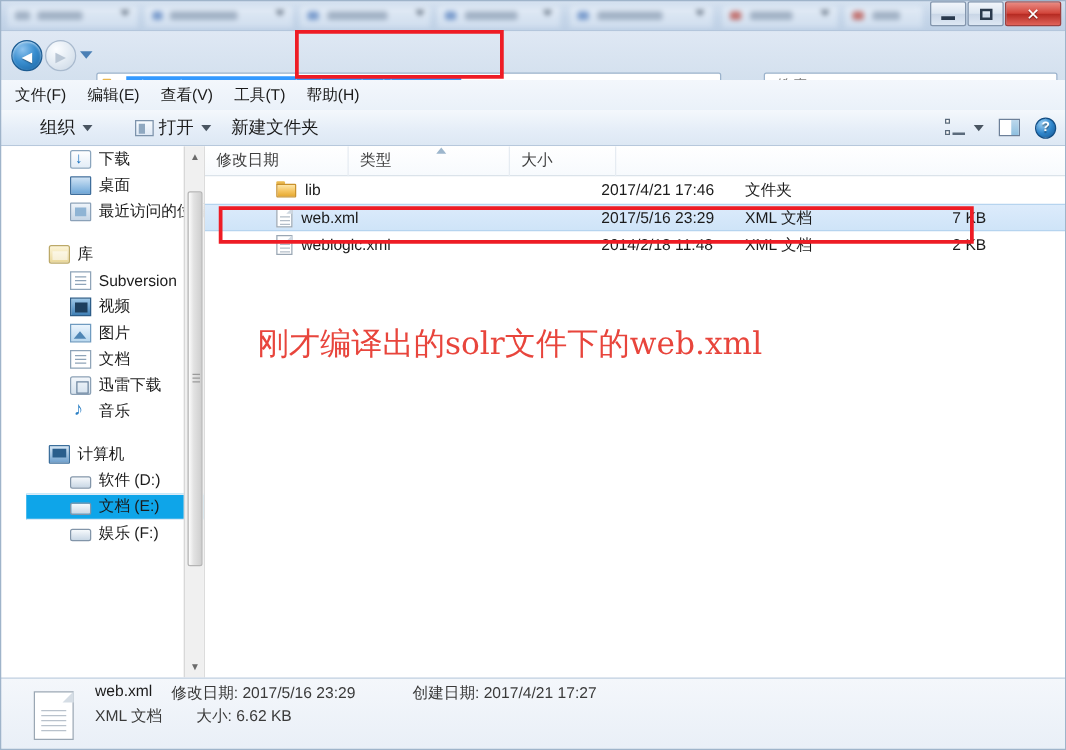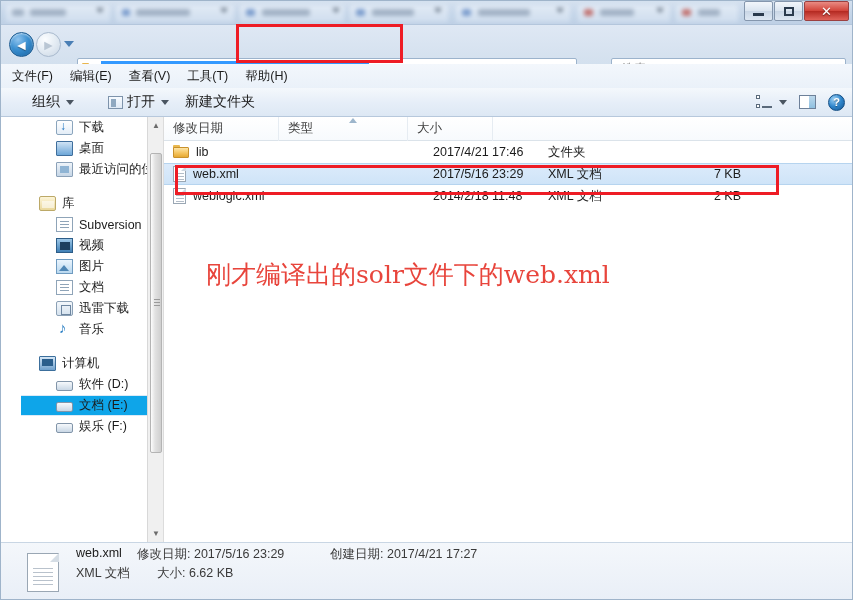--- a/index.html
+++ b/index.html
@@ -305,21 +305,21 @@
   }
   .row {
     position: relative; display: flex; align-items: center; height: 22px;
     font-size: 12.5px; color: #1b1b1b;
   }
   .row.selected {
     background: linear-gradient(180deg,#dcebfb 0%,#cfe4f8 100%);
     border-top: 1px solid #b6d4ef; border-bottom: 1px solid #b6d4ef;
   }
   .cell { flex: none; display: flex; align-items: center; padding-left: 9px; white-space: nowrap; }
-  .cell.c-name { width: 260px; }
+  .cell.c-name { width: 260px; margin-left: 48px; }
   .cell.c-date { width: 115px; }
   .cell.c-type { width: 129px; }
   .cell.c-size { width: 85px; justify-content: flex-end; padding-right: 12px; padding-left: 0; }
   .rowicon { width: 16px; height: 15px; margin-right: 7px; position: relative; flex: none; }
   .ic-folder .tab {
     position:absolute; left:0; top:0; width:7px; height:3px; background:#eab94f; border-radius:1px 1px 0 0;
   }
   .ic-folder .body {
     position:absolute; left:0; top:2px; width:16px; height:11px;
     background:linear-gradient(180deg,#fde5a7 0%,#f5c45f 55%,#e6a932 100%);

